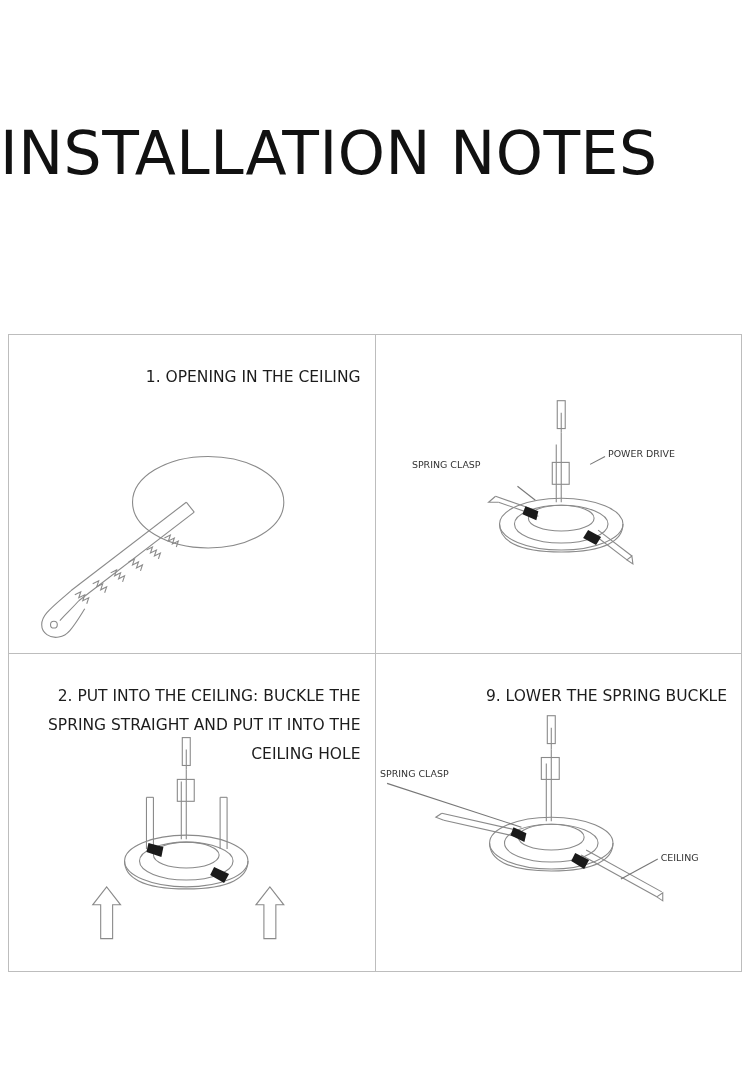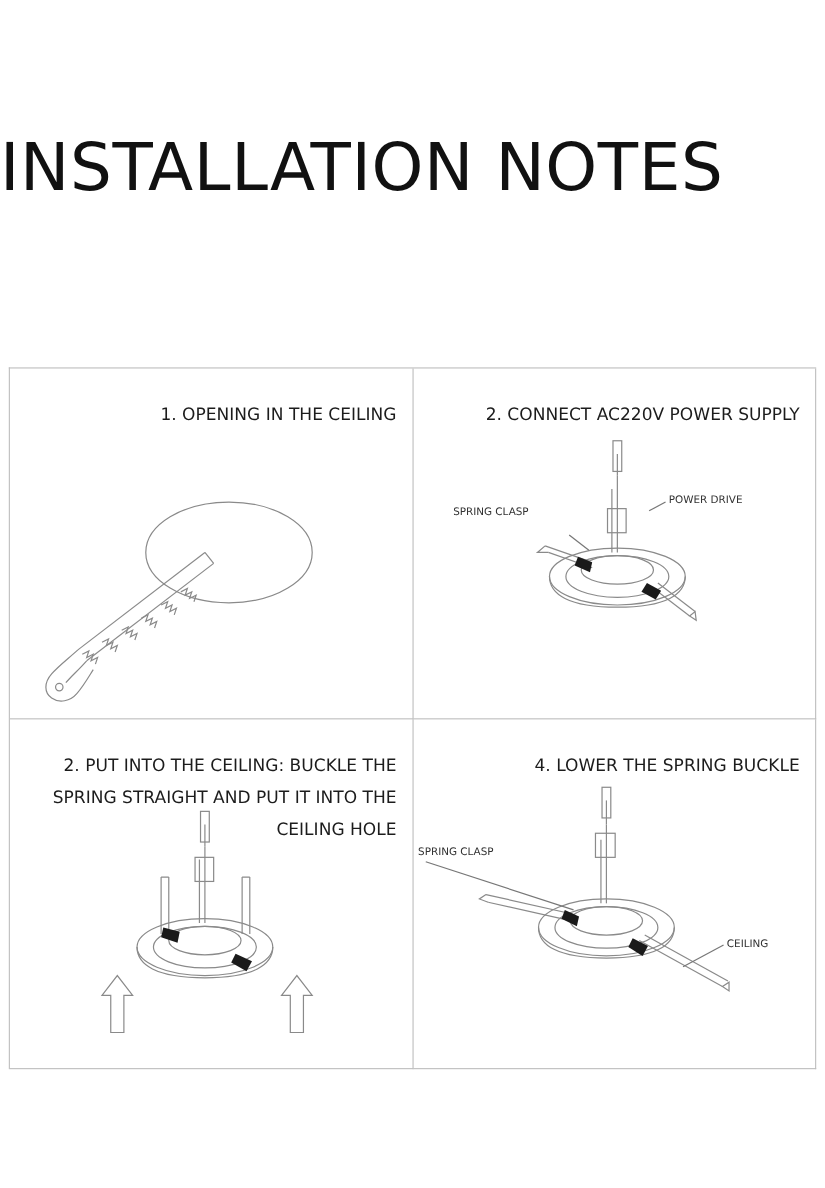--- a/index.html
+++ b/index.html
@@ -105,21 +105,20 @@
 
           <path d="M62 257 C52 266 44 272 38 279 C31 287 31 296 38 301 C45 306 55 304 61 297 C67 290 71 283 76 275"></path>
           <path d="M70 267 C62 276 56 281 51 287"></path>
           <circle cx="45" cy="291" r="3.4"></circle>
         </g>
       </svg>
     </div>
   </div>
 
   <div class="cell">
-    <div class="cell-title">2. CONNECT AC220V POWER SUPPLY</div>
     <div class="figure">
       <svg viewBox="0 0 367 319" xmlns="http://www.w3.org/2000/svg">
         <g fill="none" stroke="#8a8a8a" stroke-width="1.1">
 
           <ellipse cx="186" cy="190" rx="62" ry="26"></ellipse>
           <path d="M124 190 C124 206 141 218 186 218 C231 218 248 206 248 190"></path>
           <ellipse cx="186" cy="190" rx="47" ry="19"></ellipse>
           <ellipse cx="186" cy="184" rx="33" ry="13"></ellipse>
 
           <path d="M186 168 L186 98"></path>
@@ -181,21 +180,21 @@
 
         <g fill="none" stroke="#8a8a8a" stroke-width="1.1">
           <path d="M92 286 L92 252 L84 252 L98 234 L112 252 L104 252 L104 286 Z"></path>
           <path d="M256 286 L256 252 L248 252 L262 234 L276 252 L268 252 L268 286 Z"></path>
         </g>
       </svg>
     </div>
   </div>
 
   <div class="cell">
-    <div class="cell-title">4. LOWER THE SPRING BUCKLE</div>
+    <div class="cell-title">9. LOWER THE SPRING BUCKLE</div>
     <div class="figure">
       <svg viewBox="0 0 367 319" xmlns="http://www.w3.org/2000/svg">
         <g fill="none" stroke="#8a8a8a" stroke-width="1.1">
 
           <ellipse cx="176" cy="190" rx="62" ry="26"></ellipse>
           <path d="M114 190 C114 206 131 218 176 218 C221 218 238 206 238 190"></path>
           <ellipse cx="176" cy="190" rx="47" ry="19"></ellipse>
           <ellipse cx="176" cy="184" rx="33" ry="13"></ellipse>
 
           <path d="M176 168 L176 96"></path>

